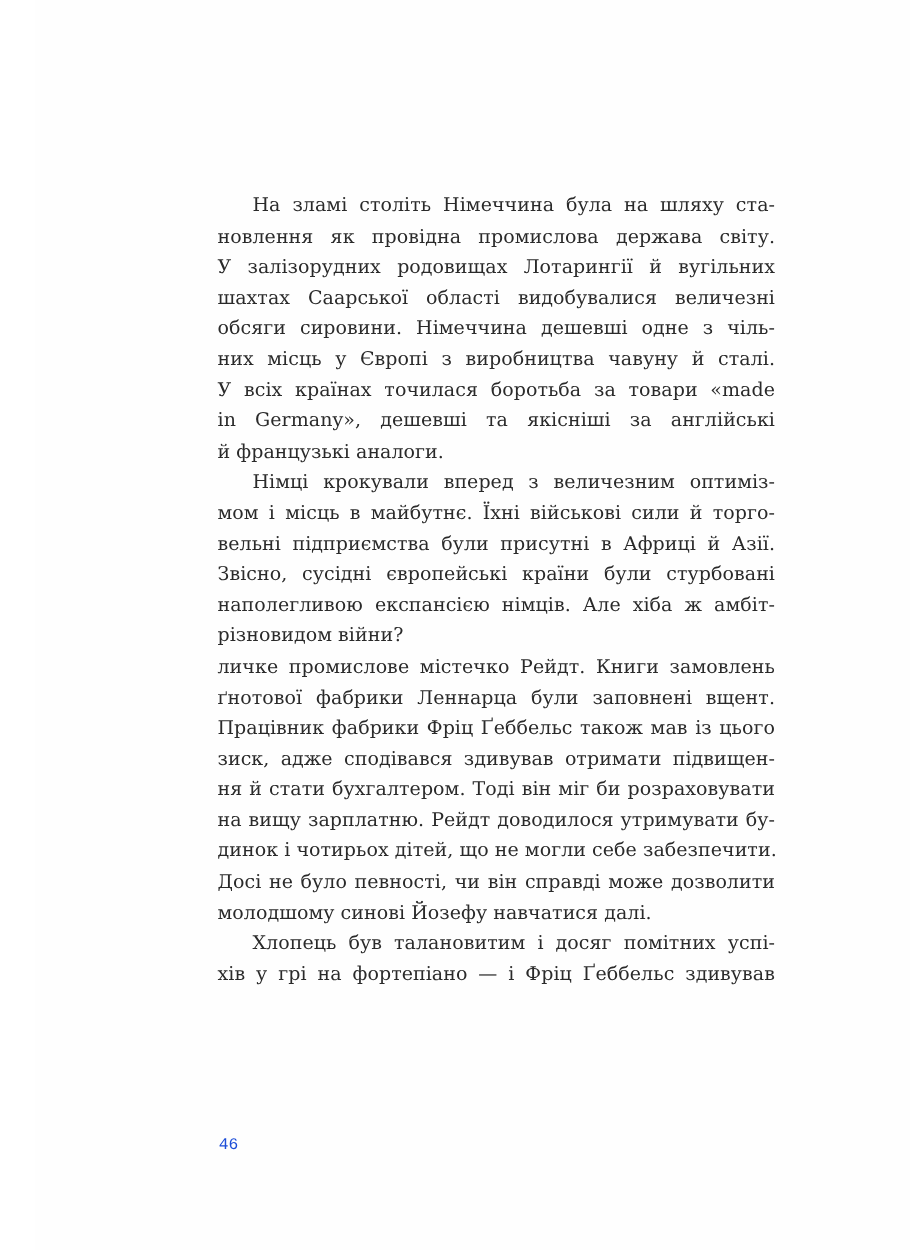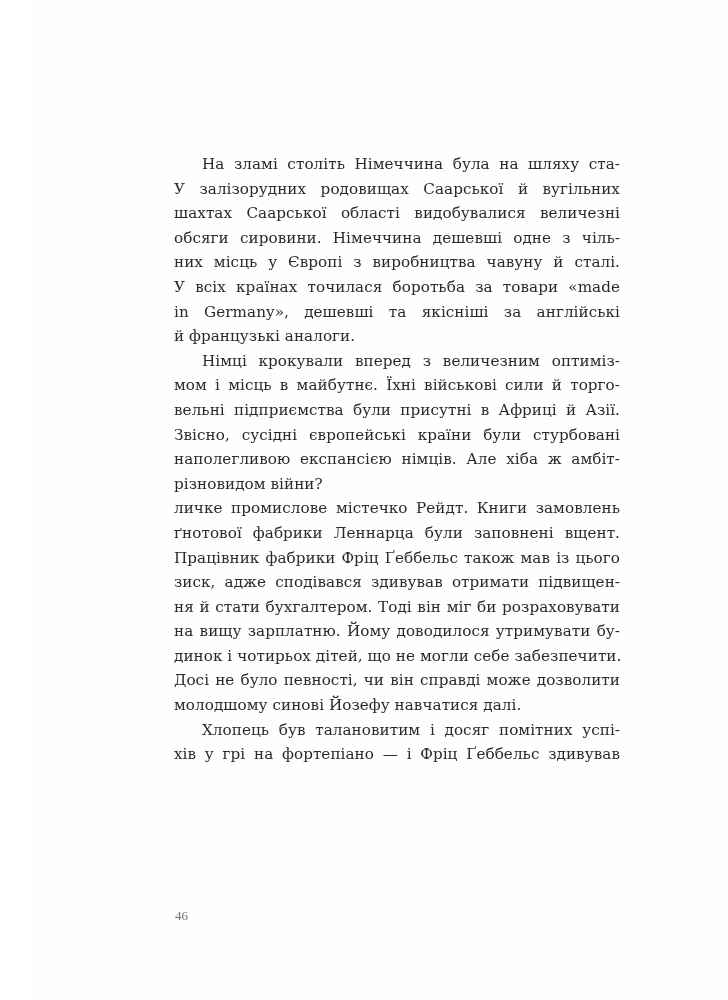--- a/index.html
+++ b/index.html
@@ -45,33 +45,34 @@
       text-align-last: left;
     }
     .line em, .it {
     }
     .page-number {
       position: absolute;
       left: 147px;
       top: 906px;
       font-size: 13px;
       line-height: 20px;
-      color: #737373;
-      font-family: Liberation Serif, serif;
+      color: #1d4ed8;
+      font-family: Liberation Mono, monospace;
     }
   </style>
 </head>
 <body>
 
 <div class="page">
   <div class="text-block">
 
     <div>
       <span class="line indent">На зламі століть Німеччина була на шляху ста-</span>
-      <span class="line">У залізорудних родовищах Саарської й вугільних</span>
+      <span class="line">новлення як провідна промислова держава світу.</span>
+      <span class="line">У залізорудних родовищах Лотарингії й вугільних</span>
       <span class="line">шахтах Саарської області видобувалися величезні</span>
       <span class="line">обсяги сировини. Німеччина дешевші одне з чіль-</span>
       <span class="line">них місць у Європі з виробництва чавуну й сталі.</span>
       <span class="line"><span>У всіх країнах точилася боротьба за товари «</span><span class="it">made</span></span>
       <span class="line"><span class="it">in Germany</span><span>», дешевші та якісніші за англійські</span></span>
       <span class="line last">й французькі аналоги.</span>
     </div>
 
     <div>
       <span class="line indent">Німці крокували вперед з величезним оптиміз-</span>
@@ -81,21 +82,21 @@
       <span class="line">наполегливою експансією німців. Але хіба ж амбіт-</span>
       <span class="line last">різновидом війни?</span>
     </div>
 
     <div>
       <span class="line">личке промислове містечко Рейдт. Книги замовлень</span>
       <span class="line">ґнотової фабрики Леннарца були заповнені вщент.</span>
       <span class="line">Працівник фабрики Фріц Ґеббельс також мав із цього</span>
       <span class="line">зиск, адже сподівався здивував отримати підвищен-</span>
       <span class="line">ня й стати бухгалтером. Тоді він міг би розраховувати</span>
-      <span class="line">на вищу зарплатню. Йому доводилося утримувати бу-</span>
+      <span class="line">на вищу зарплатню. Рейдт доводилося утримувати бу-</span>
       <span class="line">динок і чотирьох дітей, що не могли себе забезпечити.</span>
       <span class="line">Досі не було певності, чи він справді може дозволити</span>
       <span class="line last">молодшому синові Йозефу навчатися далі.</span>
     </div>
 
     <div>
       <span class="line indent">Хлопець був талановитим і досяг помітних успі-</span>
       <span class="line">хів у грі на фортепіано — і Фріц Ґеббельс здивував</span>
     </div>
 

